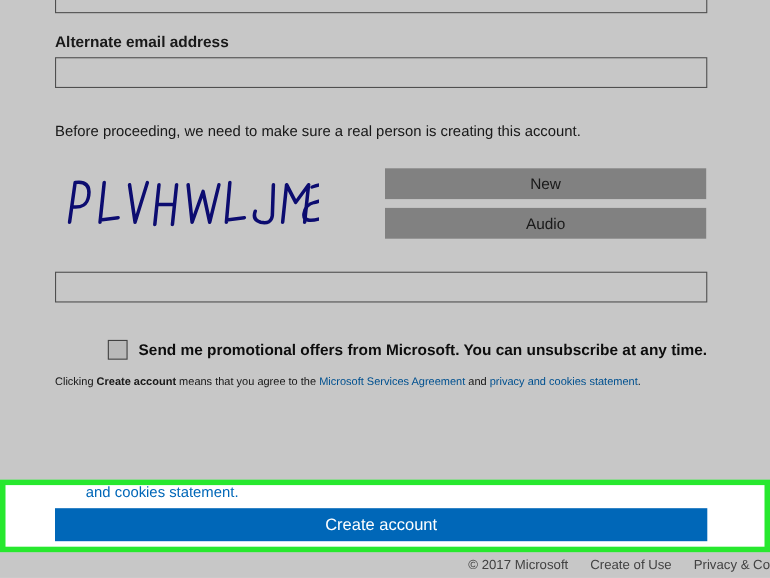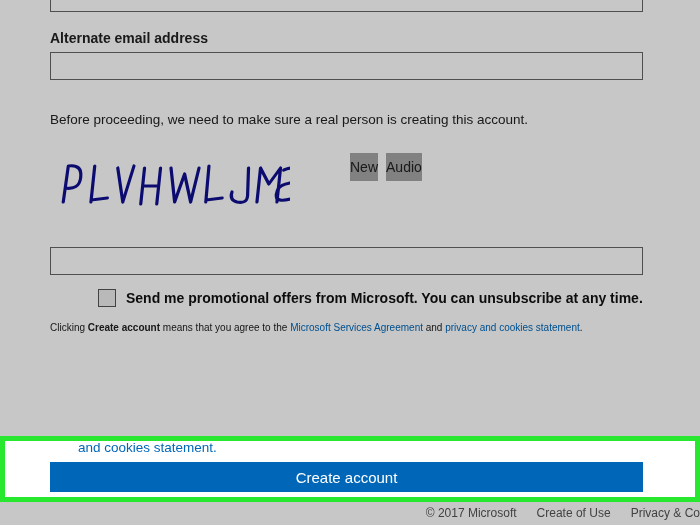--- a/index.html
+++ b/index.html
@@ -64,36 +64,36 @@
     width: 250px;
     height: 70px;
     background: #fff;
     display: flex;
     align-items: center;
     justify-content: center;
   }
   .captcha-box svg { width: 230px; height: 60px; }
   .captcha-buttons {
     display: flex;
-    flex-direction: row;
+    flex-direction: column;
     gap: 8px;
     width: 292px;
     margin-top: 4px;
   }
   .captcha-btn {
     height: 28px;
     background: #a6a6a6;
     color: #222;
     font-size: 14px;
     border: none;
     cursor: pointer;
   }
   .row-enter { margin-top: 28px; }
   .promo-row {
-    margin-top: 14px;
+    margin-top: 34px;
     display: flex;
     align-items: center;
     gap: 10px;
     padding-left: 48px;
   }
   .checkbox {
     width: 18px;
     height: 18px;
     border: 1px solid #555;
     background: #eee;

